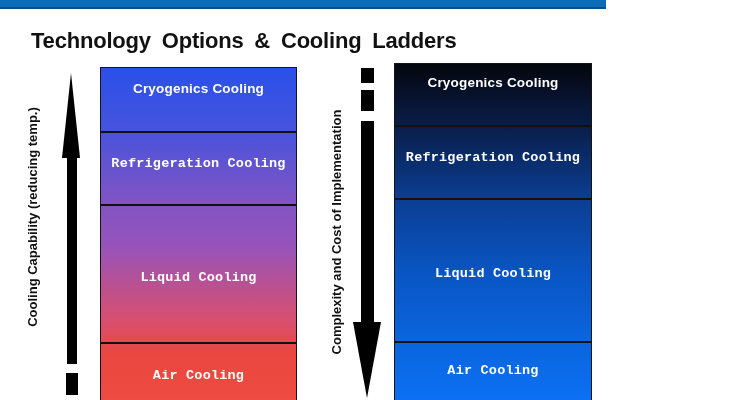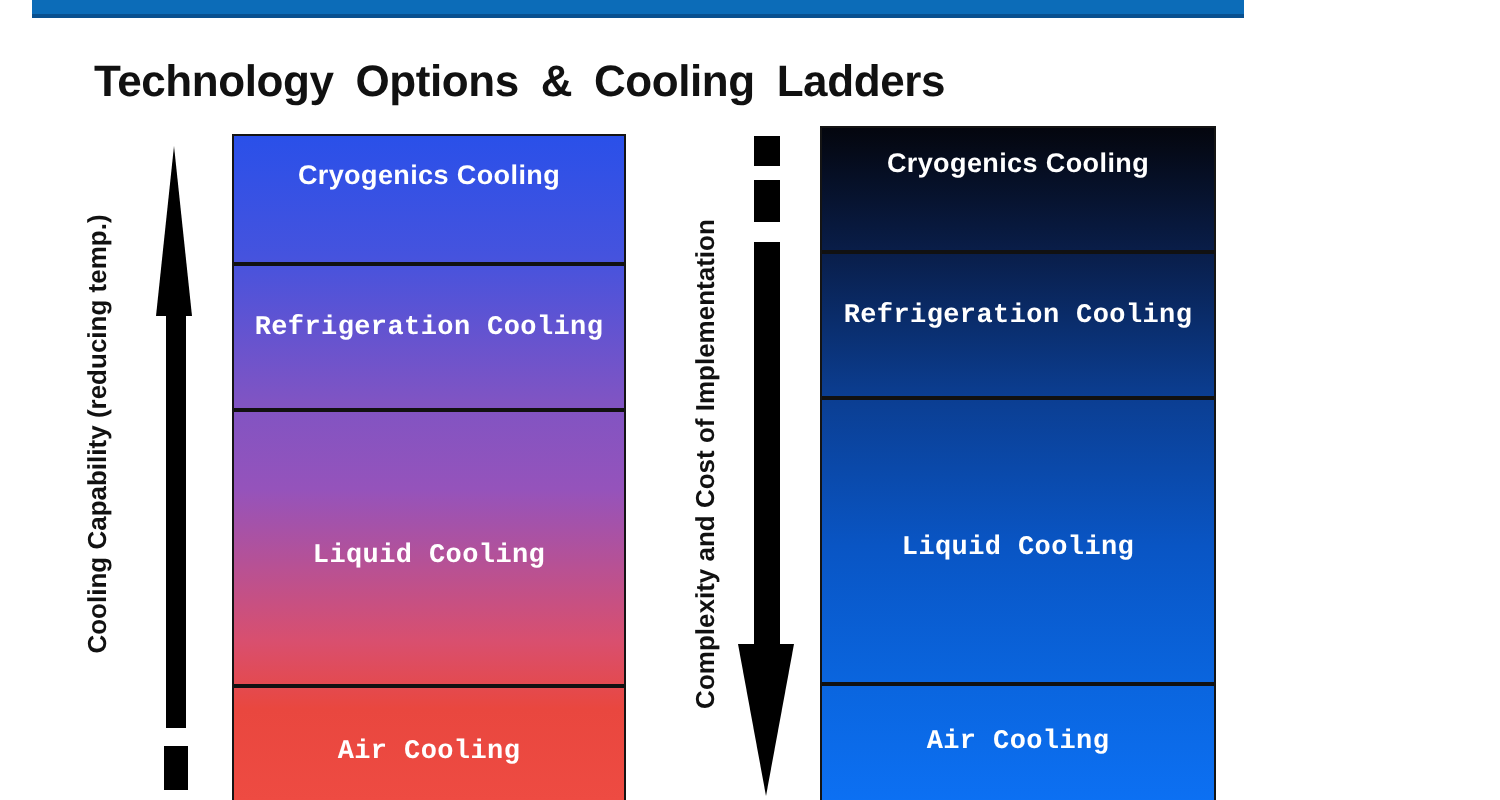--- a/index.html
+++ b/index.html
@@ -1,19 +1,18 @@
 <!DOCTYPE html>
 <html style="--top_bar: #0c6cb8; --top_bar_edge: #09508f; --ladder_left_top: #2a50e9; --ladder_left_mid: #9553bb; --ladder_left_bottom: #ee4b42; --ladder_right_top: #04060e; --ladder_right_mid: #0b3e92; --ladder_right_bottom: #0c70f3; --g_badge: #8dc63f; --dollar_badge: #1c23dc; --g_bar_top: #0d0d05; --g_bar_bottom: #96cb04; --cost_bar_top: #ff3a2c; --cost_bar_mid: #d84ba4; --cost_bar_bottom: #3468f2;"><head>
 <meta charset="utf-8">
 <style>
   html,body{margin:0;padding:0;background:#fff;}
   #canvas{
     position:relative;width:606px;height:400px;overflow:hidden;background:#fff;
     font-family:"Liberation Sans",sans-serif;
-    margin-left:16px;
   }
   
   .top-bar{position:absolute;left:0;top:0;width:750px;height:7px;
     background:var(--top_bar);border-bottom:2px solid var(--top_bar_edge);}
   
   .title{position:absolute;left:31px;top:28px;font-size:22px;font-weight:bold;
     color:#111;word-spacing:5px;letter-spacing:-0.2px;white-space:nowrap;}
   
   .axis-label{position:absolute;font-size:13px;font-weight:bold;color:#111;
     text-align:center;white-space:nowrap;transform:rotate(-90deg);}

